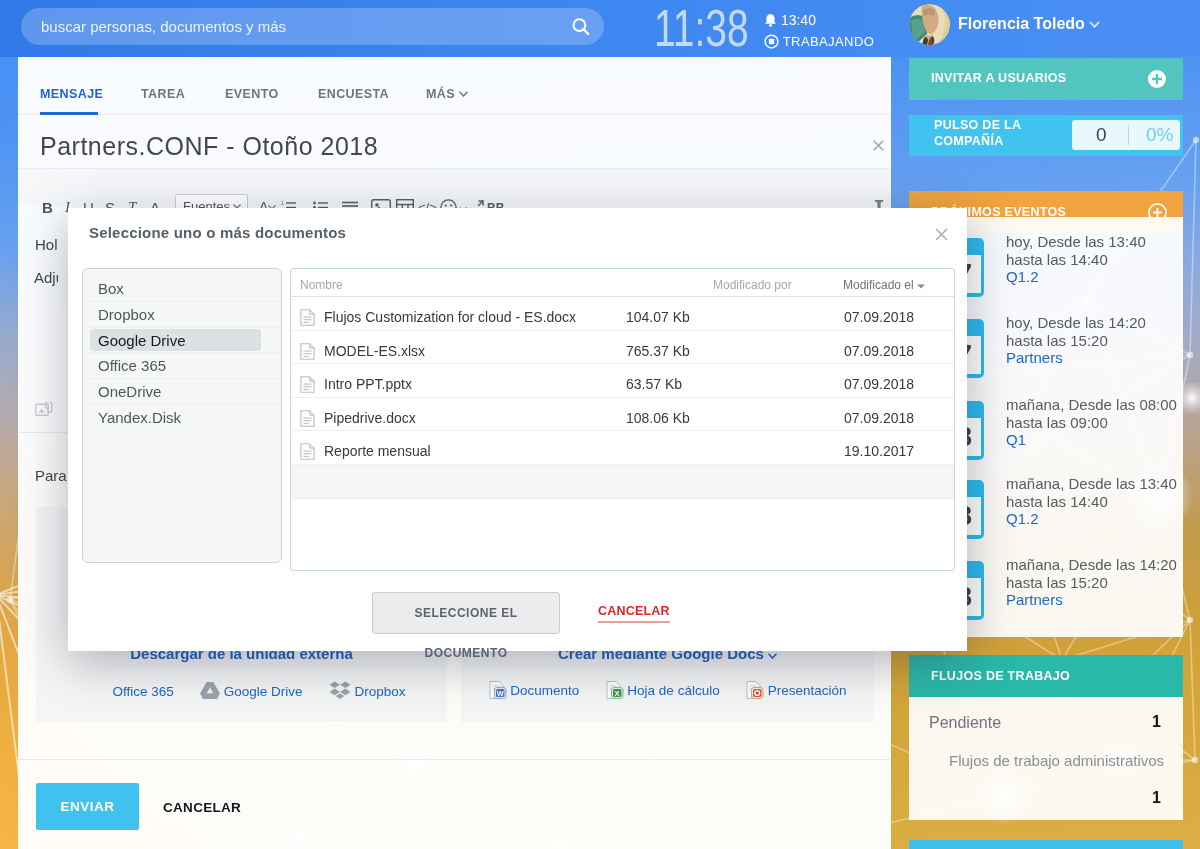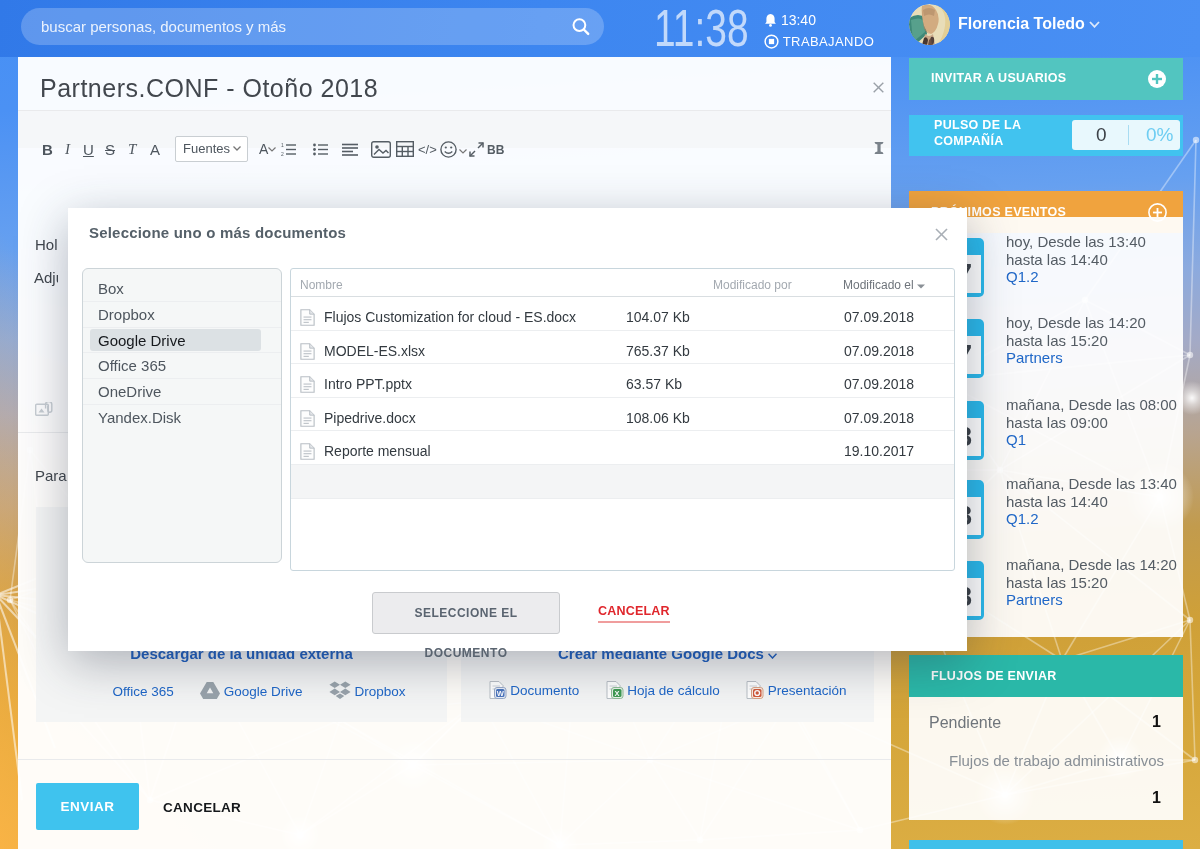--- a/index.html
+++ b/index.html
@@ -260,20 +260,30 @@
       <path d="M22 33 Q26 32 25 38 L24 41 L20 41 Z" fill="#53413a"></path>
       <path d="M20 36 L22 34 L23 41 L19 41 Z" fill="#6b4f3f"></path>
       </g>
         </svg>
     </div>
     <div id="uname">Florencia Toledo <svg width="11" height="7" viewBox="0 0 11 7" style="vertical-align:1px">
           <path d="M1 1 L5.5 5.8 L10 1" fill="none" stroke="#dce9fb" stroke-width="1.8"></path>
         </svg></div>
   </div>
   <div id="panel">
+    <div id="tabs">
+      <span class="tab active" style="left:22px">MENSAJE</span>
+      <span class="tab" style="left:123px">TAREA</span>
+      <span class="tab" style="left:207px">EVENTO</span>
+      <span class="tab" style="left:300px">ENCUESTA</span>
+      <span class="tab" style="left:408px">MÁS <svg width="9" height="6" viewBox="0 0 9 6" style="vertical-align:1px">
+            <path d="M0.5 0.8 L4.5 5 L8.5 0.8" fill="none" stroke="#6b7684" stroke-width="1.5"></path>
+          </svg></span>
+      <div class="underline"></div>
+    </div>
     <div id="trow">
       <div id="ttitle">Partners.CONF - Otoño 2018</div>
       <svg style="position:absolute;left:855px;top:25px" width="11" height="11" viewBox="0 0 11 11">
           <g stroke="#9aa0a8" stroke-width="1.4">
             <line x1="0.7" y1="0.7" x2="10.3" y2="10.3"></line>
             <line x1="10.3" y1="0.7" x2="0.7" y2="10.3"></line>
           </g>
         </svg>
     </div>
     <div id="toolbar">
@@ -475,21 +485,21 @@
         <div class="etxt">mañana, Desde las 13:40<br>hasta las 14:40<br><span class="elink">Q1.2</span></div>
       </div>
     <div class="evt" style="top:342px">
         <div class="cal">
           <span class="dy">8</span>
         </div>
         <div class="etxt">mañana, Desde las 14:20<br>hasta las 15:20<br><span class="elink">Partners</span></div>
       </div>
   </div>
   <div class="side" id="flhead">
-      <span class="sidetitle" style="position:absolute;left:22px;top:14px">FLUJOS DE ENVIAR</span>
+      <span class="sidetitle" style="position:absolute;left:22px;top:14px">FLUJOS DE TRABAJO</span>
     </div>
   <div class="side" id="flbody">
     <span style="position:absolute;left:20px;top:17px;font-size:16px;color:#6f757b">Pendiente</span>
     <span style="position:absolute;right:22px;top:16px;font-size:16px;font-weight:700;color:#111">1</span>
     <span style="position:absolute;left:40px;top:55px;font-size:15px;color:#888f96">Flujos de trabajo administrativos</span>
     <span style="position:absolute;right:22px;top:92px;font-size:16px;font-weight:700;color:#111">1</span>
   </div>
   <div class="side" id="botbar"></div>
   <div id="modal">
     <div id="mtitle">Seleccione uno o más documentos</div>

